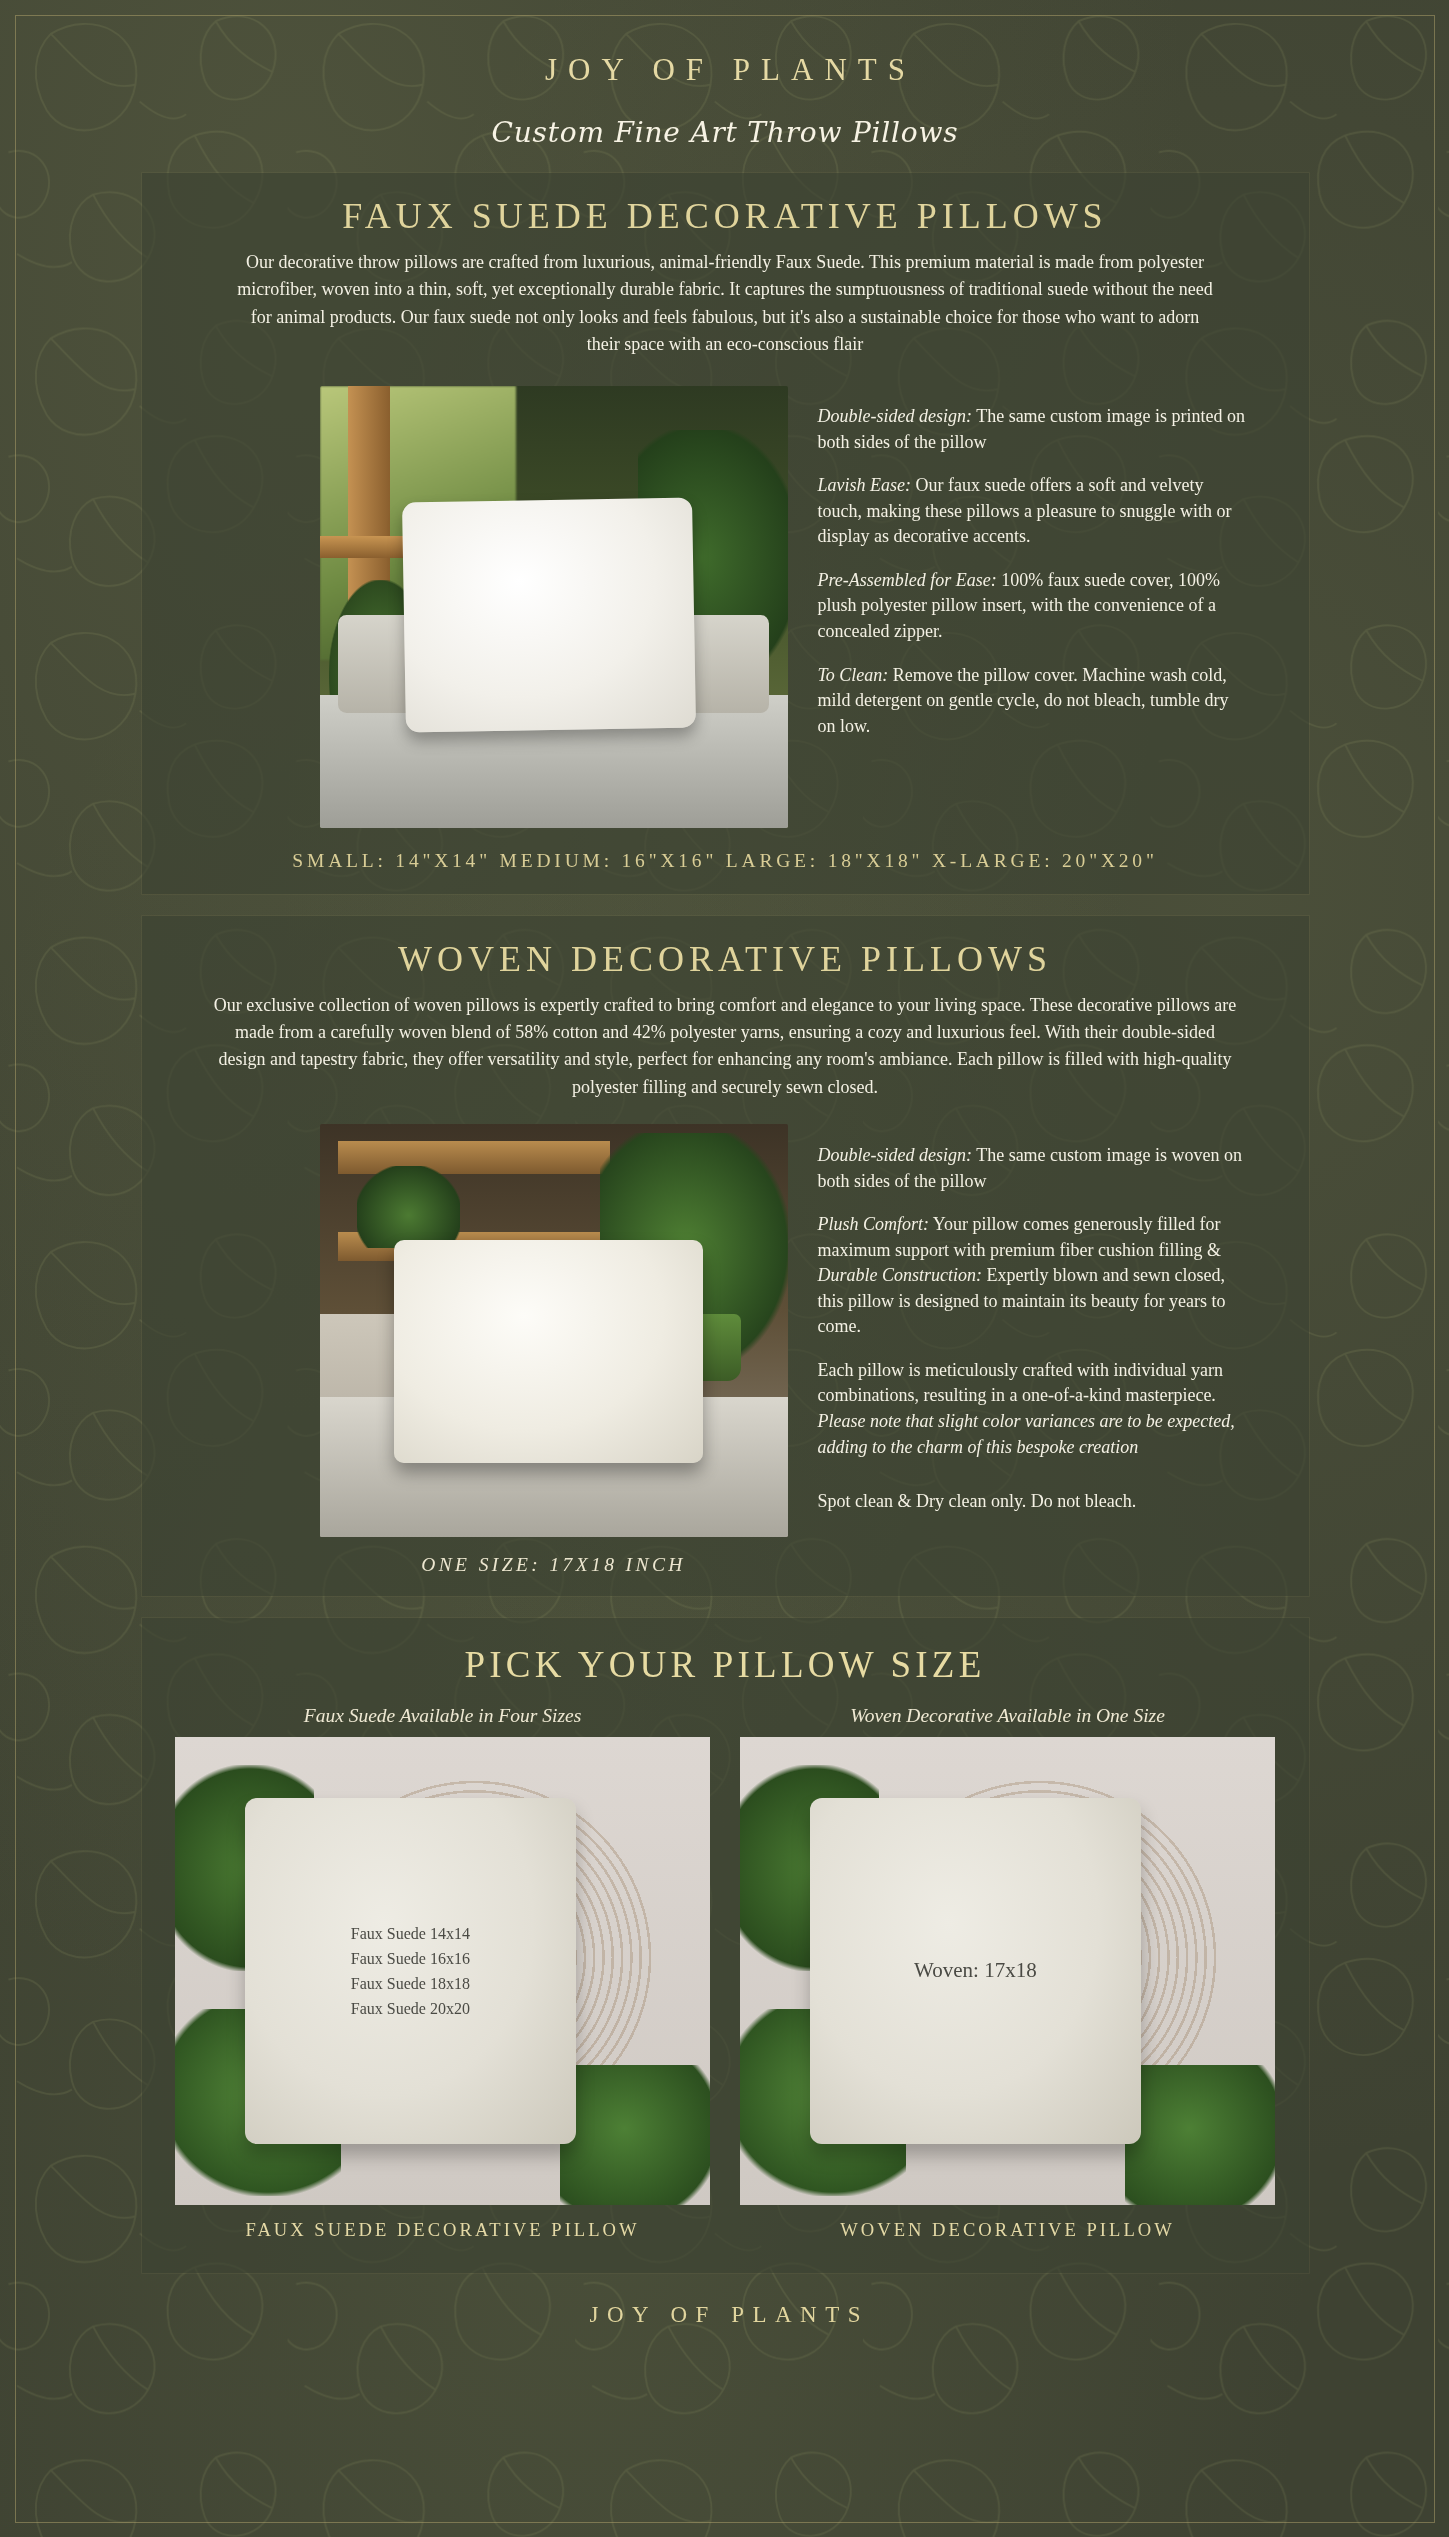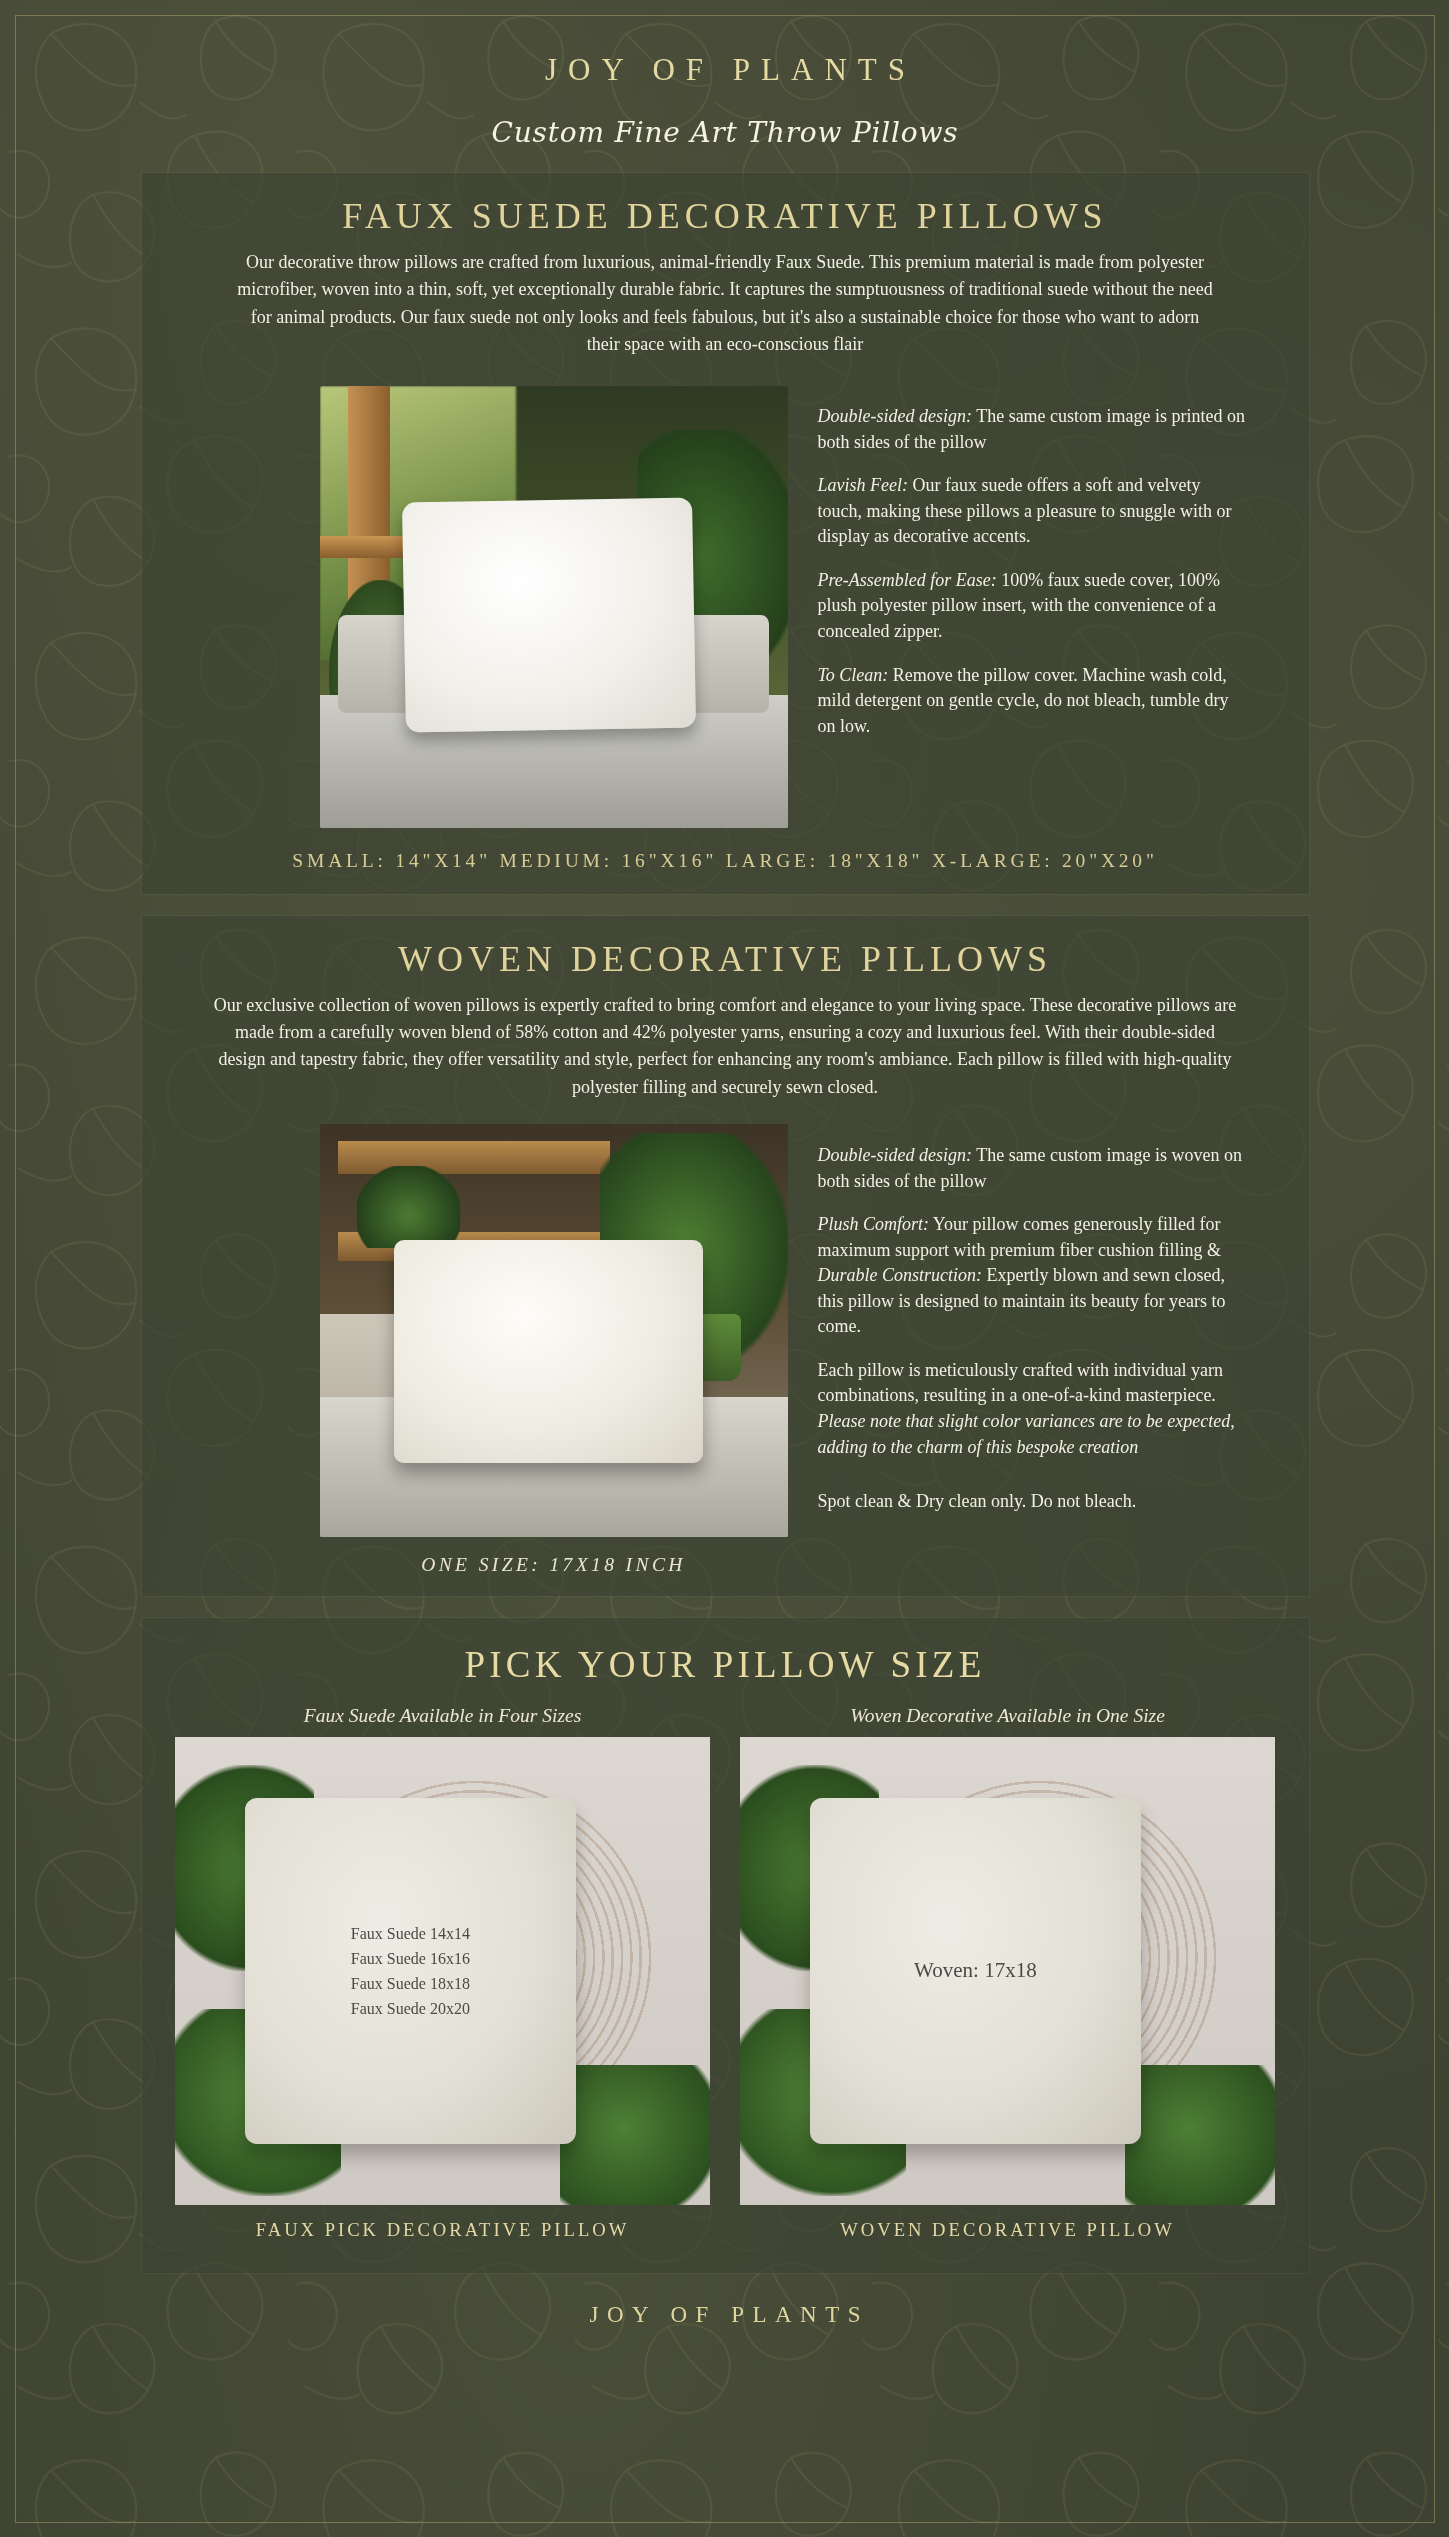--- a/index.html
+++ b/index.html
@@ -366,21 +366,21 @@
           <div class="sofa"></div>
           <div class="cushion"></div>
           <div class="pillow"></div>
         </div>
       </div>
       <div class="feature-list">
         <div class="feature">
           <em>Double-sided design:</em><span> The same custom image is printed on both sides of the pillow</span>
         </div>
         <div class="feature">
-          <em>Lavish Feel:</em><span> Our faux suede offers a soft and velvety touch, making these pillows a pleasure to snuggle with or display as decorative accents.</span>
+          <em>Lavish Ease:</em><span> Our faux suede offers a soft and velvety touch, making these pillows a pleasure to snuggle with or display as decorative accents.</span>
         </div>
         <div class="feature">
           <em>Pre-Assembled for Ease:</em><span> 100% faux suede cover, 100% plush polyester pillow insert, with the convenience of a concealed zipper.</span>
         </div>
         <div class="feature">
           <em>To Clean:</em><span> Remove the pillow cover. Machine wash cold, mild detergent on gentle cycle, do not bleach, tumble dry on low.</span>
         </div>
       </div>
     </div>
 
@@ -439,21 +439,21 @@
             <div class="leafB"></div>
             <div class="leafC"></div>
             <div class="pillow">
               <div class="pillow-text" style="white-space:pre-line;">Faux Suede 14x14
 Faux Suede 16x16
 Faux Suede 18x18
 Faux Suede 20x20</div>
             </div>
           </div>
         </div>
-        <div class="card-caption-bottom">FAUX PICK DECORATIVE PILLOW</div>
+        <div class="card-caption-bottom">FAUX SUEDE DECORATIVE PILLOW</div>
       </div>
 
       <div class="card">
         <div class="card-caption-top">Woven Decorative Available in One Size</div>
         <div class="card-photo">
           <div class="scene s3">
             <div class="basket"></div>
             <div class="basket-rings"></div>
             <div class="leafA"></div>
             <div class="leafB"></div>

